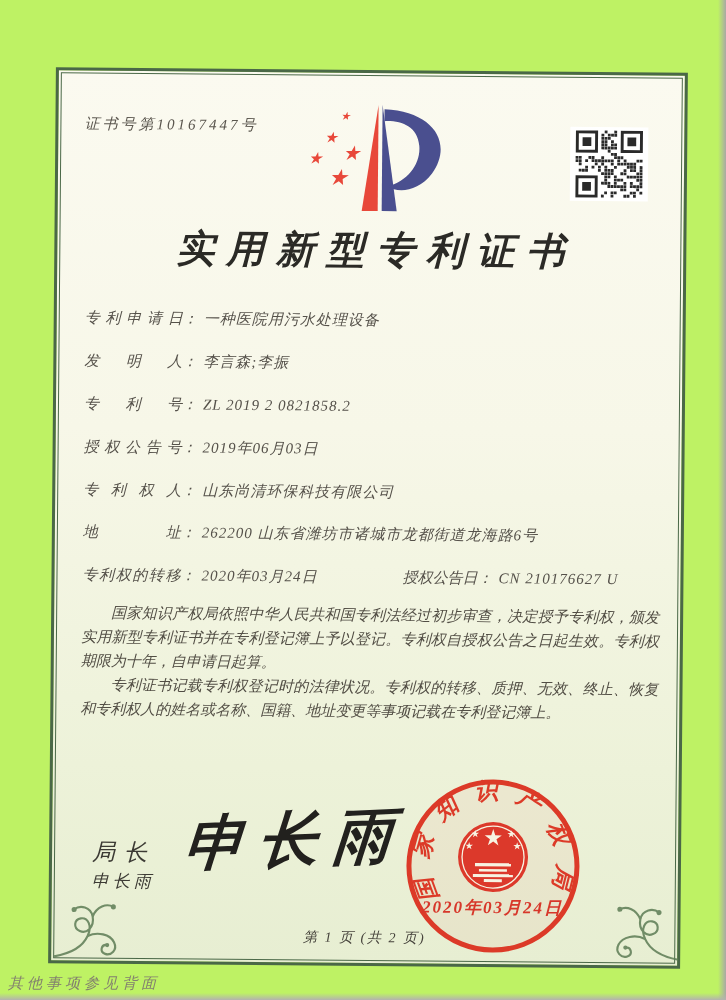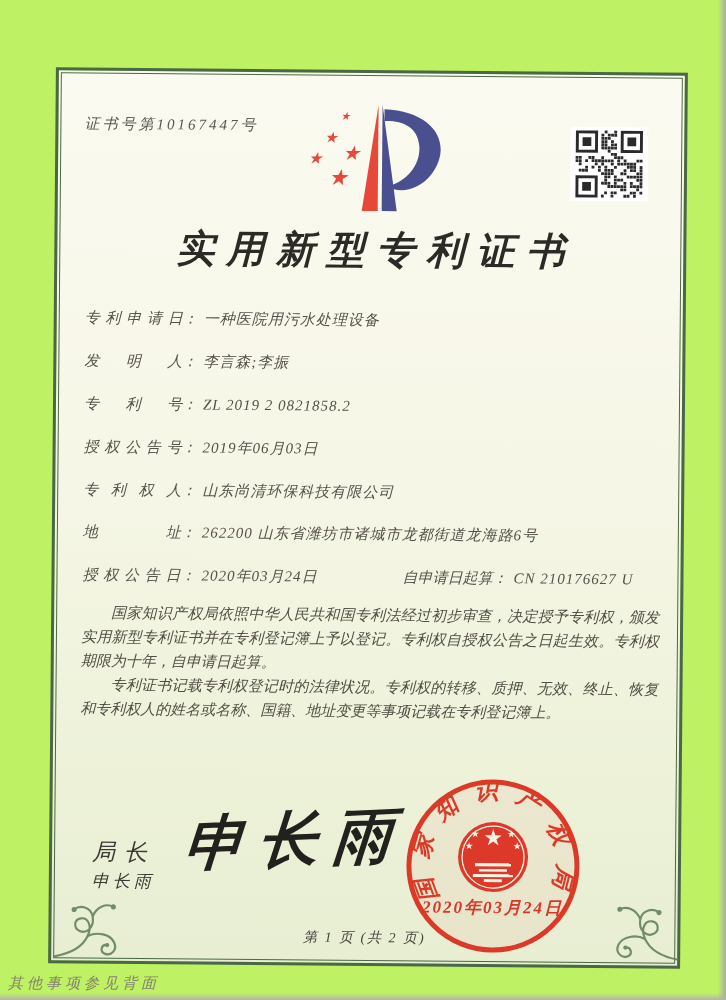--- a/index.html
+++ b/index.html
@@ -273,24 +273,24 @@
     </div>
     <div class="frow" style="top:410px">
       <span class="flabel">专利权人</span><span class="fcolon">：</span><span class="fvalue">山东尚清环保科技有限公司</span>
     </div>
     <div class="frow" style="top:452px">
       <span class="flabel">地址</span><span class="fcolon">：</span><span class="fvalue">262200 山东省潍坊市诸城市龙都街道龙海路6号</span>
     </div>
 
     <div class="frow" style="top:495px">
       <span>
-        <span class="flabel">授权公告日</span><span class="fcolon">：</span><span class="fvalue">2020年03月24日</span>
+        <span class="flabel">专利权的转移</span><span class="fcolon">：</span><span class="fvalue">2020年03月24日</span>
       </span>
       <span class="grant-pair2">
-        <span class="flabel" style="width:auto">自申请日起算</span><span class="fcolon">：</span><span class="fvalue">CN 210176627 U</span>
+        <span class="flabel" style="width:auto">授权公告日</span><span class="fcolon">：</span><span class="fvalue">CN 210176627 U</span>
       </span>
     </div>
 
     <div class="body-text">
       <p>国家知识产权局依照中华人民共和国专利法经过初步审查，决定授予专利权，颁发实用新型专利证书并在专利登记簿上予以登记。专利权自授权公告之日起生效。专利权期限为十年，自申请日起算。</p>
       <p>专利证书记载专利权登记时的法律状况。专利权的转移、质押、无效、终止、恢复和专利权人的姓名或名称、国籍、地址变更等事项记载在专利登记簿上。</p>
     </div>
 
     <div class="signer-title">局长</div>
     <div class="signer-name">申长雨</div>

